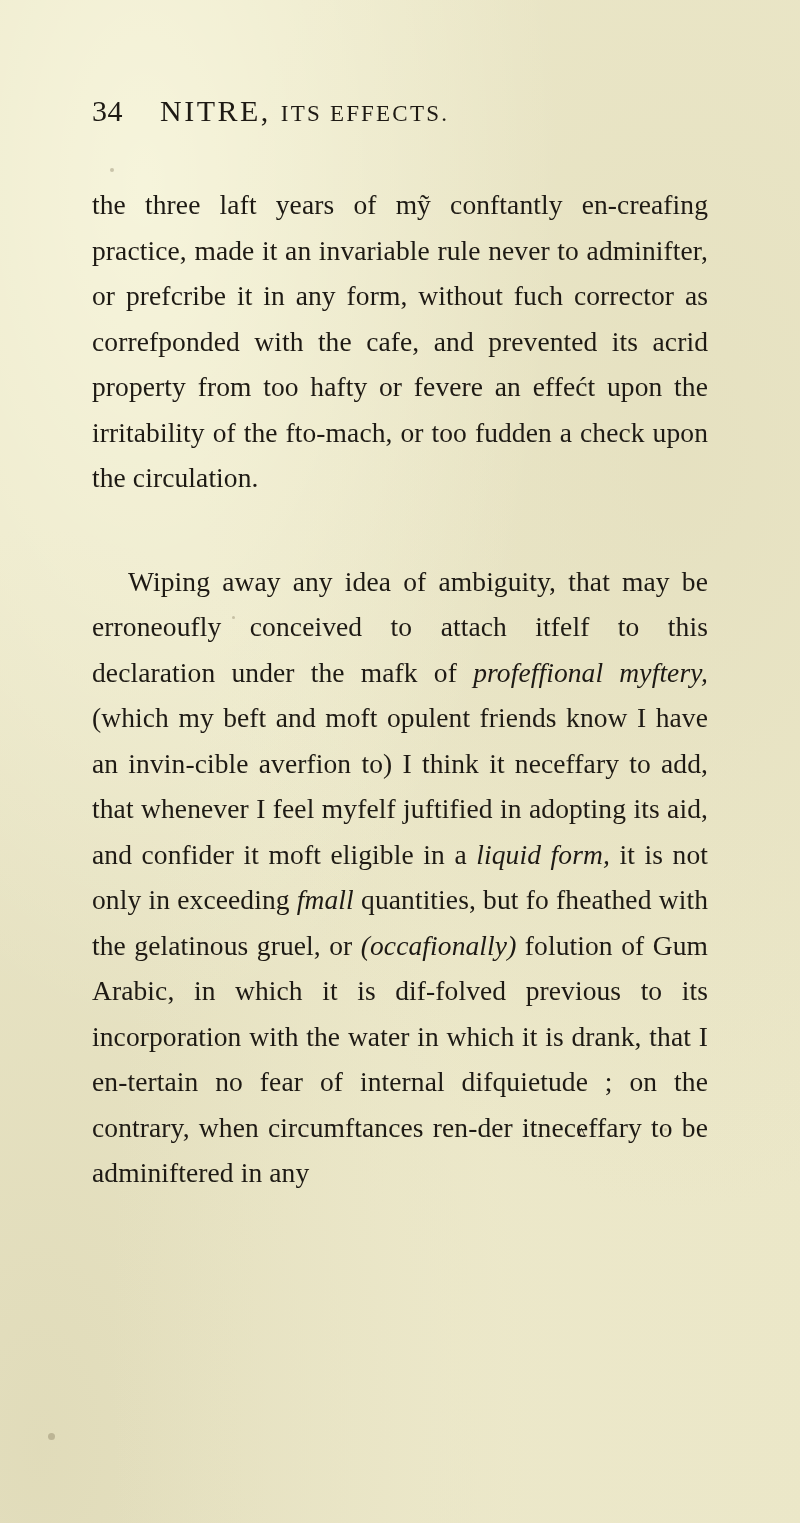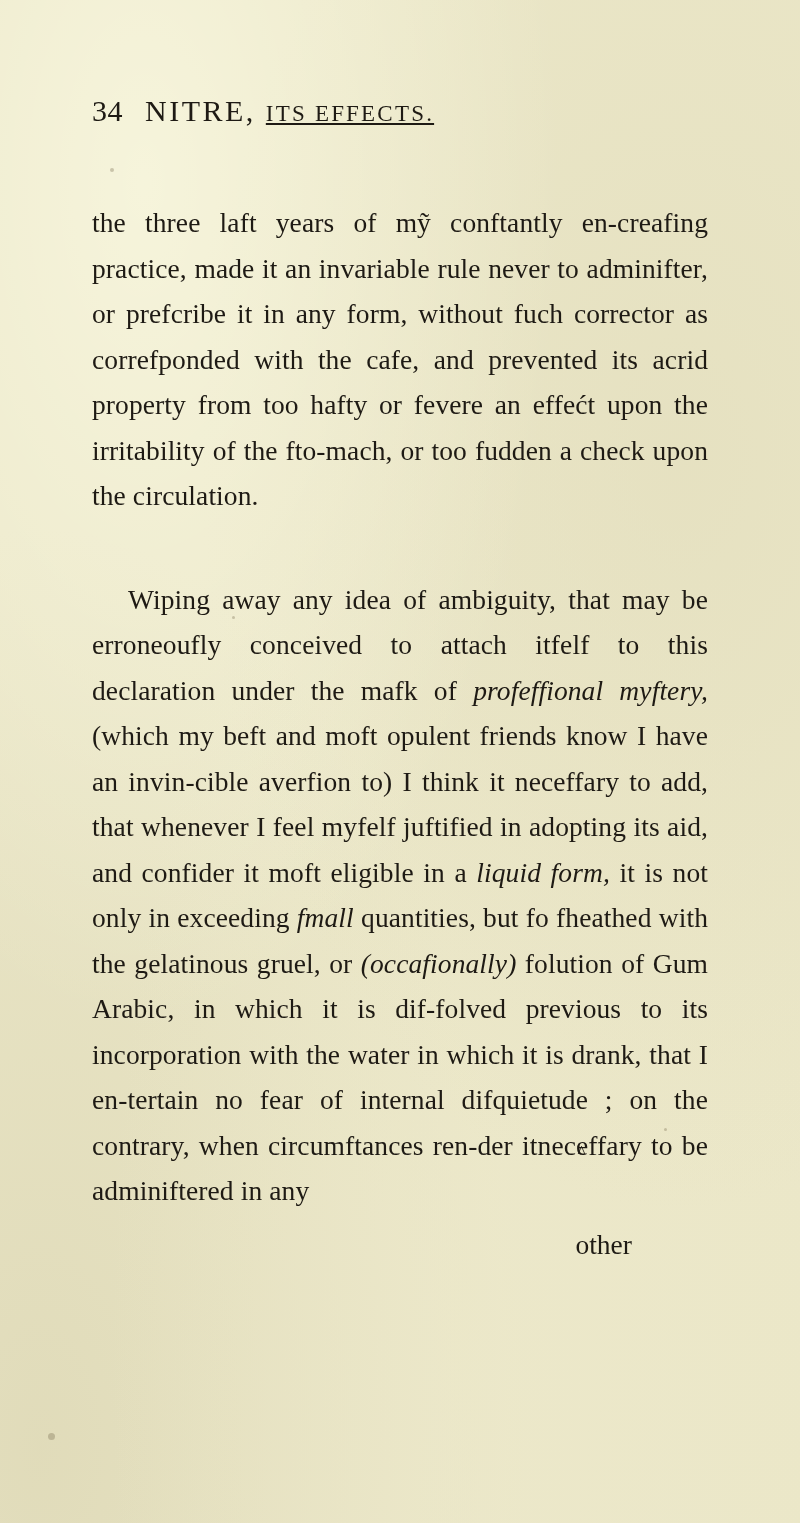--- a/index.html
+++ b/index.html
@@ -31,39 +31,38 @@
     position: relative;
     z-index: 2;
     width: 800px;
     height: 1523px;
     box-sizing: border-box;
     padding: 96px 84px 60px 84px;
   }
   .header-row {
     display: flex;
     align-items: flex-end;
-    gap: 22px;
+    gap: 37px;
     margin-left: 8px;
-    margin-bottom: 74px;
+    margin-bottom: 56px;
   }
   .folio {
     font-size: 30px;
     letter-spacing: 0.5px;
     line-height: 1;
   }
   .running-head {
     font-size: 30px;
     letter-spacing: 2.5px;
     line-height: 1;
     white-space: nowrap;
   }
   .running-head .small-caps {
     font-size: 23px;
     letter-spacing: 2.2px;
-    text-decoration: underline;
   }
   .body-text {
     font-size: 27.5px;
     line-height: 45.5px;
     text-align: justify;
     text-justify: inter-word;
     letter-spacing: 0.1px;
     margin: 8px;
   }
   .indent {
@@ -114,20 +113,19 @@
       <span class="small-caps">ITS EFFECTS.</span>
     </div>
   </div>
 
   <p class="body-text">the three laft years of mỹ conftantly en-creafing practice, made it an invariable rule never to adminifter, or prefcribe it in any form, without fuch corrector as correfponded with the cafe, and prevented its acrid property from too hafty or fevere an effećt upon the irritability of the fto-mach, or too fudden a check upon the circulation.</p>
 
   <div class="para-gap"></div>
 
   <p class="body-text indent">Wiping away any idea of ambiguity, that may be erroneoufly conceived to attach itfelf to this declaration under the mafk of <em>profeffional myftery,</em> (which my beft and moft opulent friends know I have an invin-cible averfion to) I think it neceffary to add, that whenever I feel myfelf juftified in adopting its aid, and confider it moft eligible in a <em>liquid form,</em> it is not only in exceeding <em>fmall</em> quantities, but fo fheathed with the gelatinous gruel, or <em>(occafionally)</em> folution of Gum Arabic, in which it is dif-folved previous to its incorporation with the water in which it is drank, that I en-tertain no fear of internal difquietude ; on the contrary, when circumftances ren-der it<span class="caret-word"><span class="caret">^</span></span>neceffary to be adminiftered in any</p>
 
-  <div class="catchword">other</div>
 
 </div>
 
 <span class="speck" style="left:48px; top:1433px; width:7px; height:7px;"></span>
 <span class="speck" style="left:110px; top:168px; width:4px; height:4px;"></span>
 <span class="speck" style="left:664px; top:1128px; width:3px; height:3px;"></span>
 <span class="speck" style="left:232px; top:616px; width:3px; height:3px;"></span>
 
 </body></html>

